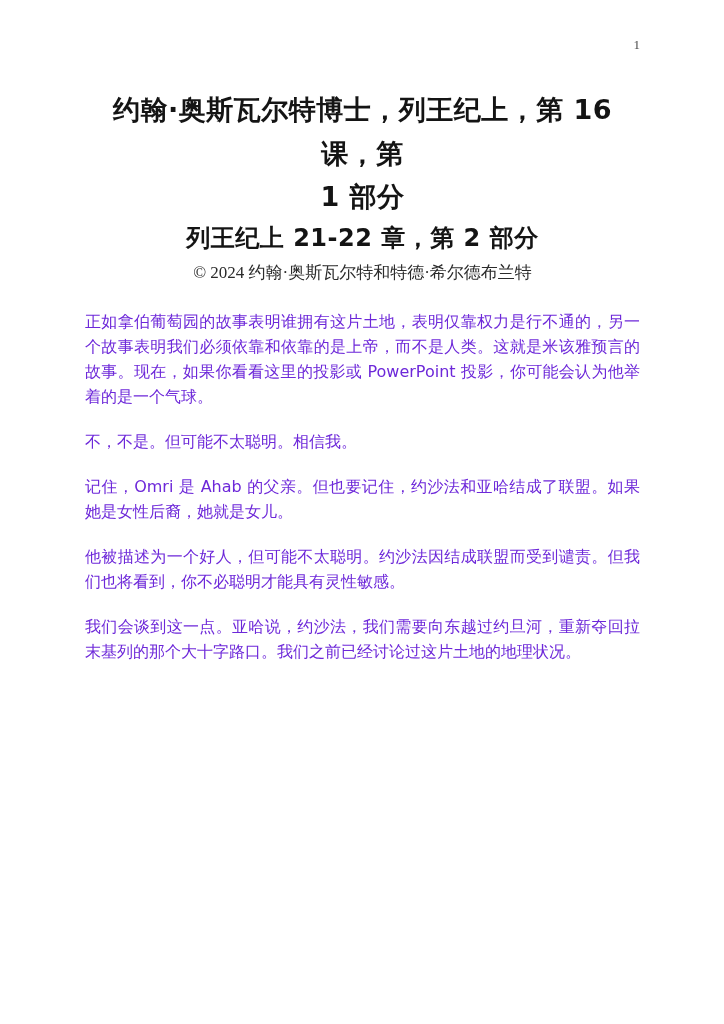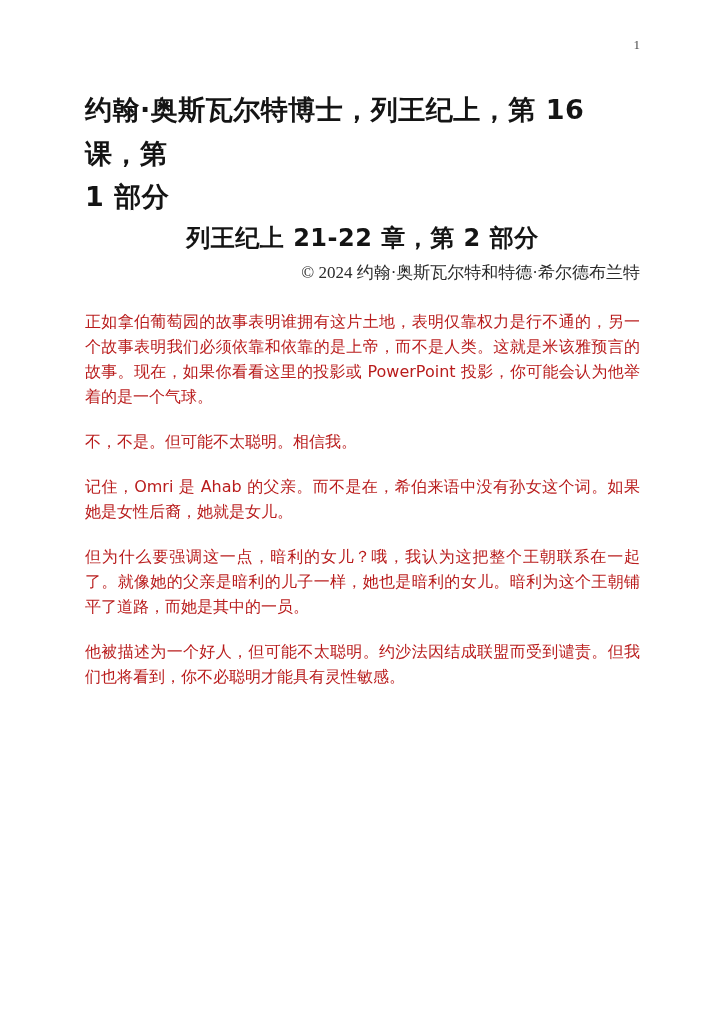--- a/index.html
+++ b/index.html
@@ -25,51 +25,51 @@
     font-family: "Liberation Serif", "DejaVu Serif", serif;
     font-size: 13px;
     color: #4a4a4a;
     line-height: 1;
   }
   .content {
     padding: 0 84px 0 85px;
   }
   .doc-title {
     margin: 88px 0 0 0;
-    text-align: left;
+    text-align: center;
     font-size: 27px;
     font-weight: 700;
     line-height: 1.62;
     color: #141414;
     letter-spacing: 0.5px;
   }
   .doc-subtitle {
     margin: 2px 0 0 0;
     text-align: center;
     font-size: 24px;
     font-weight: 700;
     line-height: 1.45;
     color: #141414;
     letter-spacing: 0.5px;
   }
   .copyright {
     margin-top: 6px;
-    text-align: right;
+    text-align: center;
     font-family: "Liberation Serif", "DejaVu Serif", serif;
     font-size: 17px;
     line-height: 1.35;
     color: #2b2b2b;
   }
   .doc-body {
     margin-top: 24px;
     font-size: 16px;
     line-height: 25px;
     text-align: justify;
     text-justify: inter-ideograph;
-    color: #b91c1c;
+    color: #6d28d9;
   }
   .doc-body p {
     margin: 0 0 20px 0;
   }
 </style>
 </head>
 <body>
 
 <div class="page">
 
@@ -82,19 +82,19 @@
       <div>1 部分</div>
     </h1>
 
     <h2 class="doc-subtitle">列王纪上 21-22 章，第 2 部分</h2>
 
     <div class="copyright">© 2024 约翰·奥斯瓦尔特和特德·希尔德布兰特</div>
 
     <div class="doc-body">
       <p>正如拿伯葡萄园的故事表明谁拥有这片土地，表明仅靠权力是行不通的，另一个故事表明我们必须依靠和依靠的是上帝，而不是人类。这就是米该雅预言的故事。现在，如果你看看这里的投影或 PowerPoint 投影，你可能会认为他举着的是一个气球。</p>
       <p>不，不是。但可能不太聪明。相信我。</p>
-      <p>记住，Omri 是 Ahab 的父亲。而不是在，希伯来语中没有孙女这个词。如果她是女性后裔，她就是女儿。</p>
-      <p>但为什么要强调这一点，暗利的女儿？哦，我认为这把整个王朝联系在一起了。就像她的父亲是暗利的儿子一样，她也是暗利的女儿。暗利为这个王朝铺平了道路，而她是其中的一员。</p>
+      <p>记住，Omri 是 Ahab 的父亲。但也要记住，约沙法和亚哈结成了联盟。如果她是女性后裔，她就是女儿。</p>
       <p>他被描述为一个好人，但可能不太聪明。约沙法因结成联盟而受到谴责。但我们也将看到，你不必聪明才能具有灵性敏感。</p>
+      <p>我们会谈到这一点。亚哈说，约沙法，我们需要向东越过约旦河，重新夺回拉末基列的那个大十字路口。我们之前已经讨论过这片土地的地理状况。</p>
     </div>
 
   </div>
 </div>
 
 </body></html>

